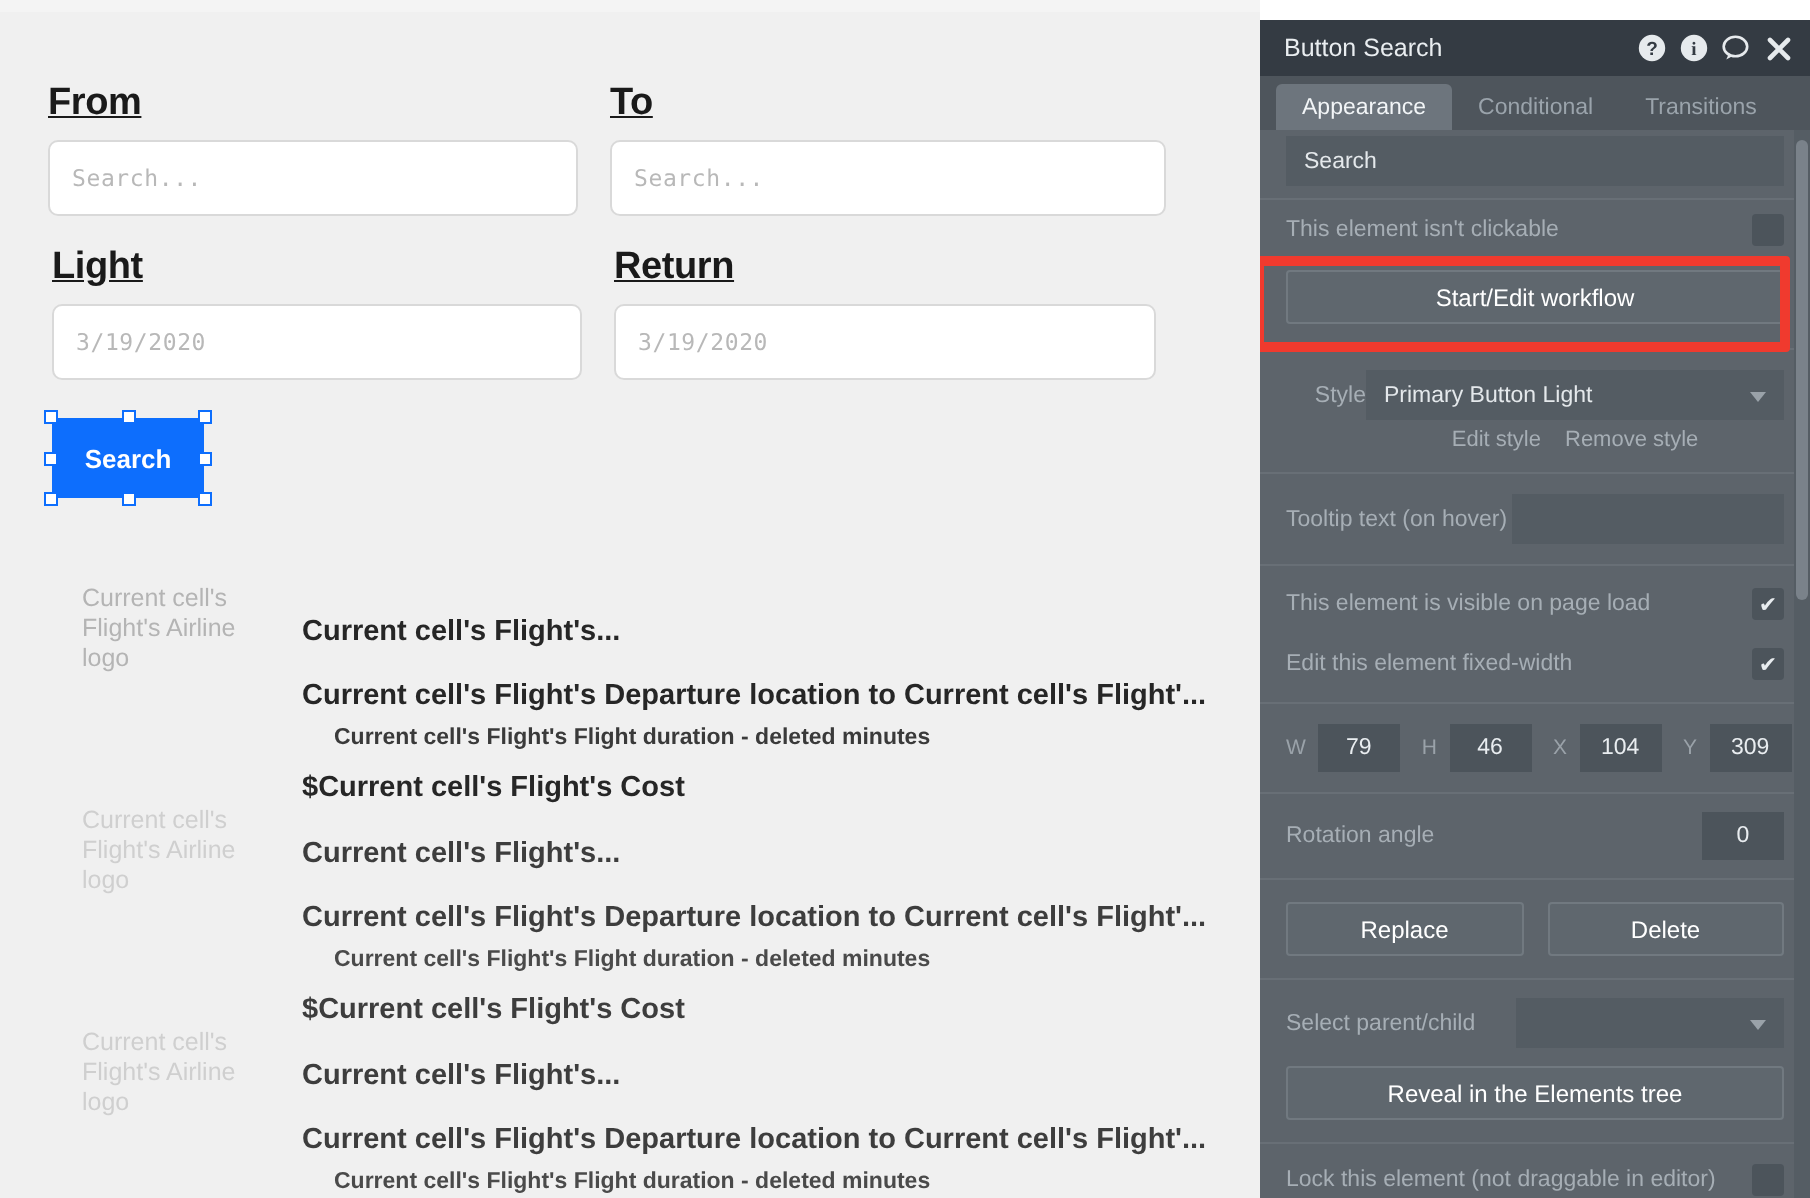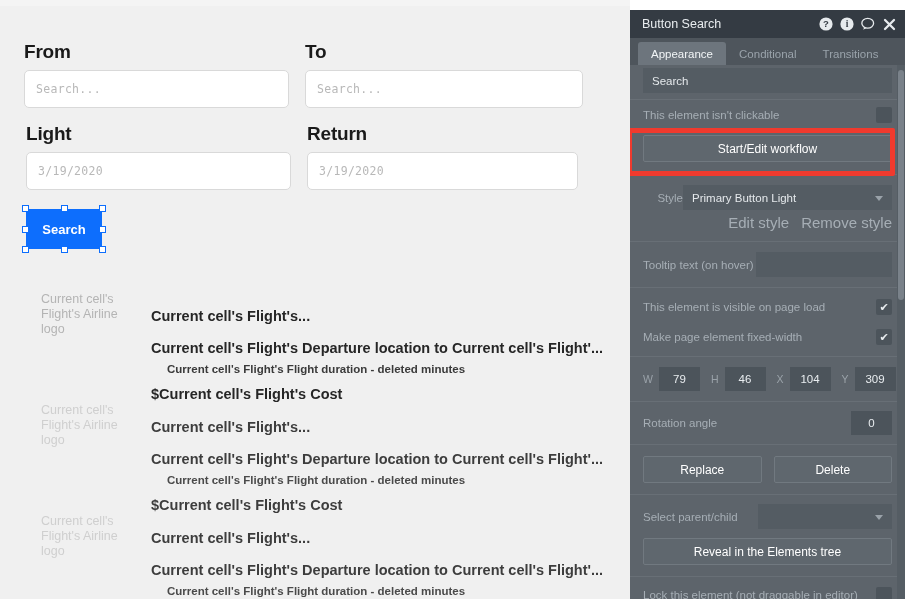--- a/index.html
+++ b/index.html
@@ -34,20 +34,21 @@
   }
   .field-group { position: absolute; }
   .field-label {
     font-size: 19px;
     font-weight: bold;
     color: #1a1a1a;
     letter-spacing: -0.2px;
     margin: 0 0 7px 0;
     line-height: 1.1;
     font-family: "Liberation Sans", sans-serif;
+    text-decoration: underline;
   }
   .text-input {
     background: #ffffff;
     border: 1px solid #d9d9d9;
     border-radius: 5px;
     height: 38px;
     display: flex;
     align-items: center;
     padding: 17px 11px;
   }
@@ -308,23 +309,23 @@
     right: 9px; top: 50%;
     margin-top: -2px;
     width: 0; height: 0;
     border-left: 4.5px solid transparent;
     border-right: 4.5px solid transparent;
     border-top: 5px solid #9aa2a9;
   }
 
   .style-links {
     display: flex;
-    justify-content: flex-end;
+    justify-content: center;
     padding: 4px 0 0 0;
-    font-size: 15px;
+    font-size: 11px;
     gap: 12px;
   }
   .link {
     color: #a6aeb5;
     cursor: pointer;
   }
 
   .dims {
     display: flex;
     align-items: center;
@@ -549,21 +550,21 @@
           <div class="ctl-input" style="flex:1;"></div>
         </div>
       </div>
 
       <div class="row" style="padding-top:4px; padding-bottom:4px;">
         <div class="chk-row">
           <span class="lbl">This element is visible on page load</span>
           <span class="chk">✔</span>
         </div>
         <div class="chk-row">
-          <span class="lbl">Make page element fixed-width</span>
+          <span class="lbl">Edit this element fixed-width</span>
           <span class="chk">✔</span>
         </div>
       </div>
 
       <div class="row">
         <div class="dims">
           <div class="dim-item">
             <span class="dim-lbl">W</span>
             <span class="dim-box">79</span>
           </div>

